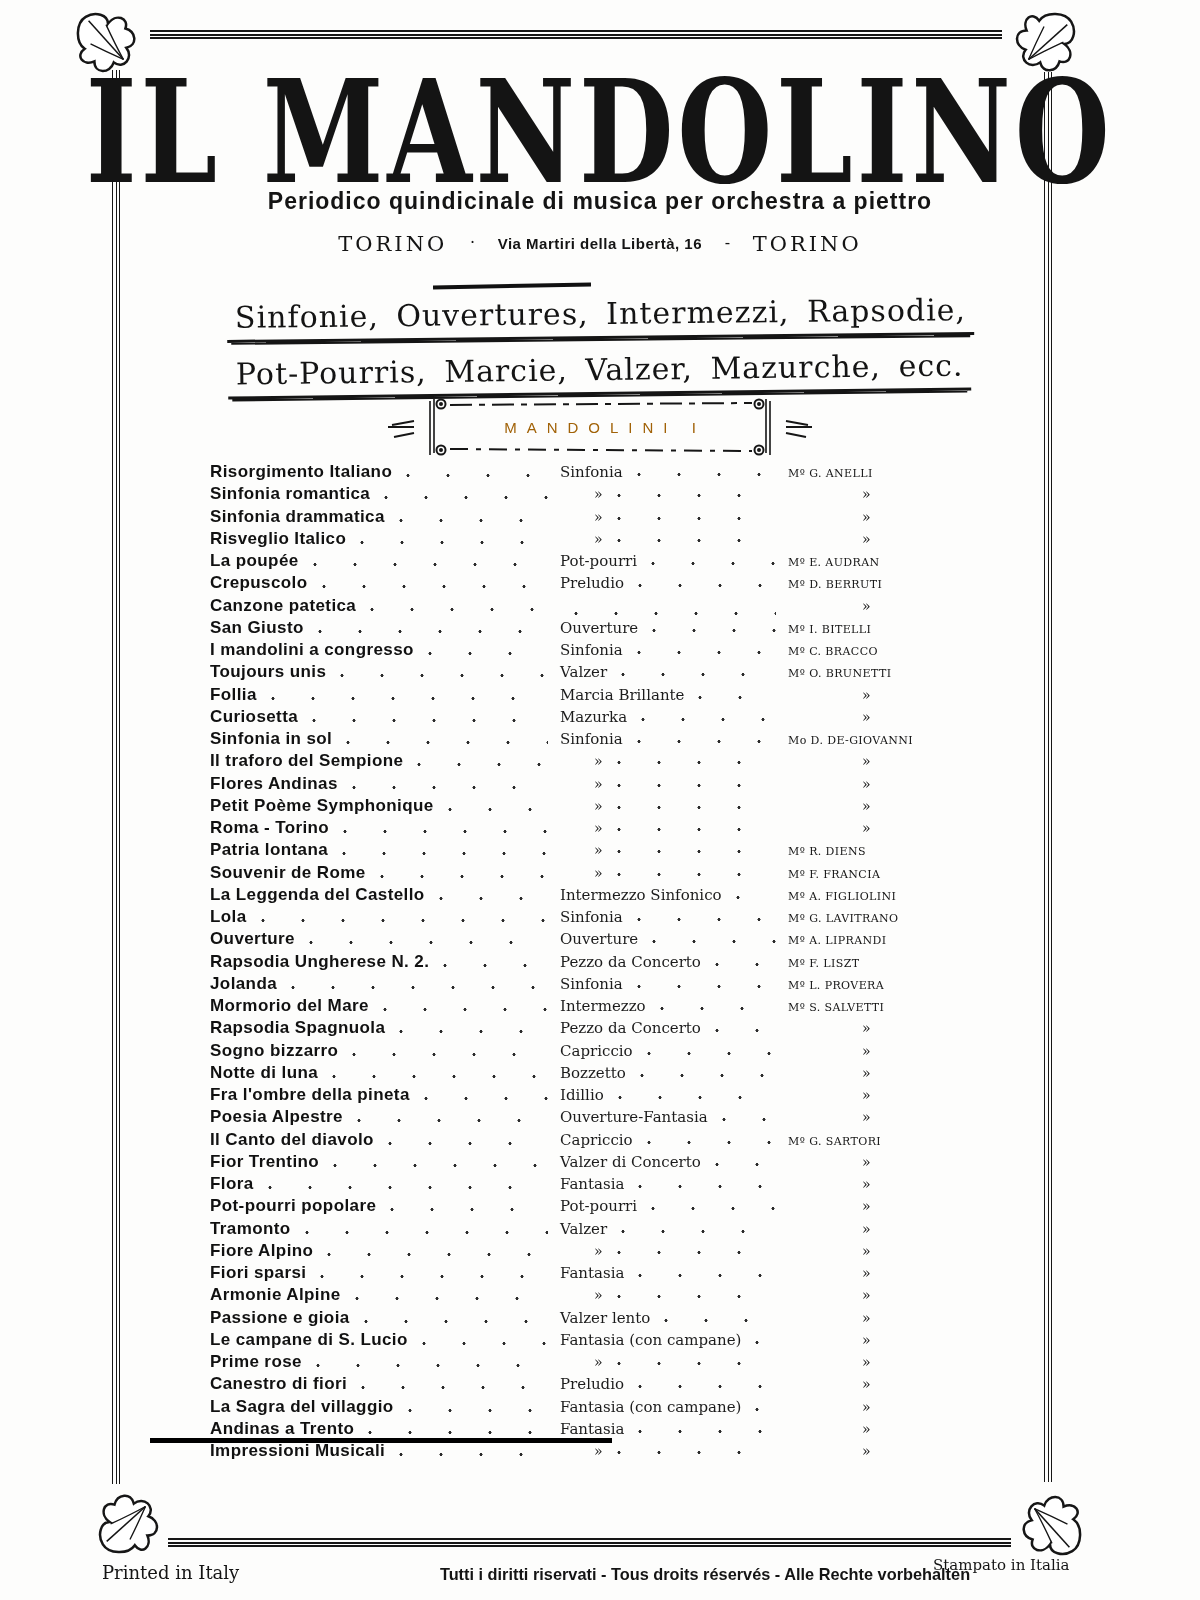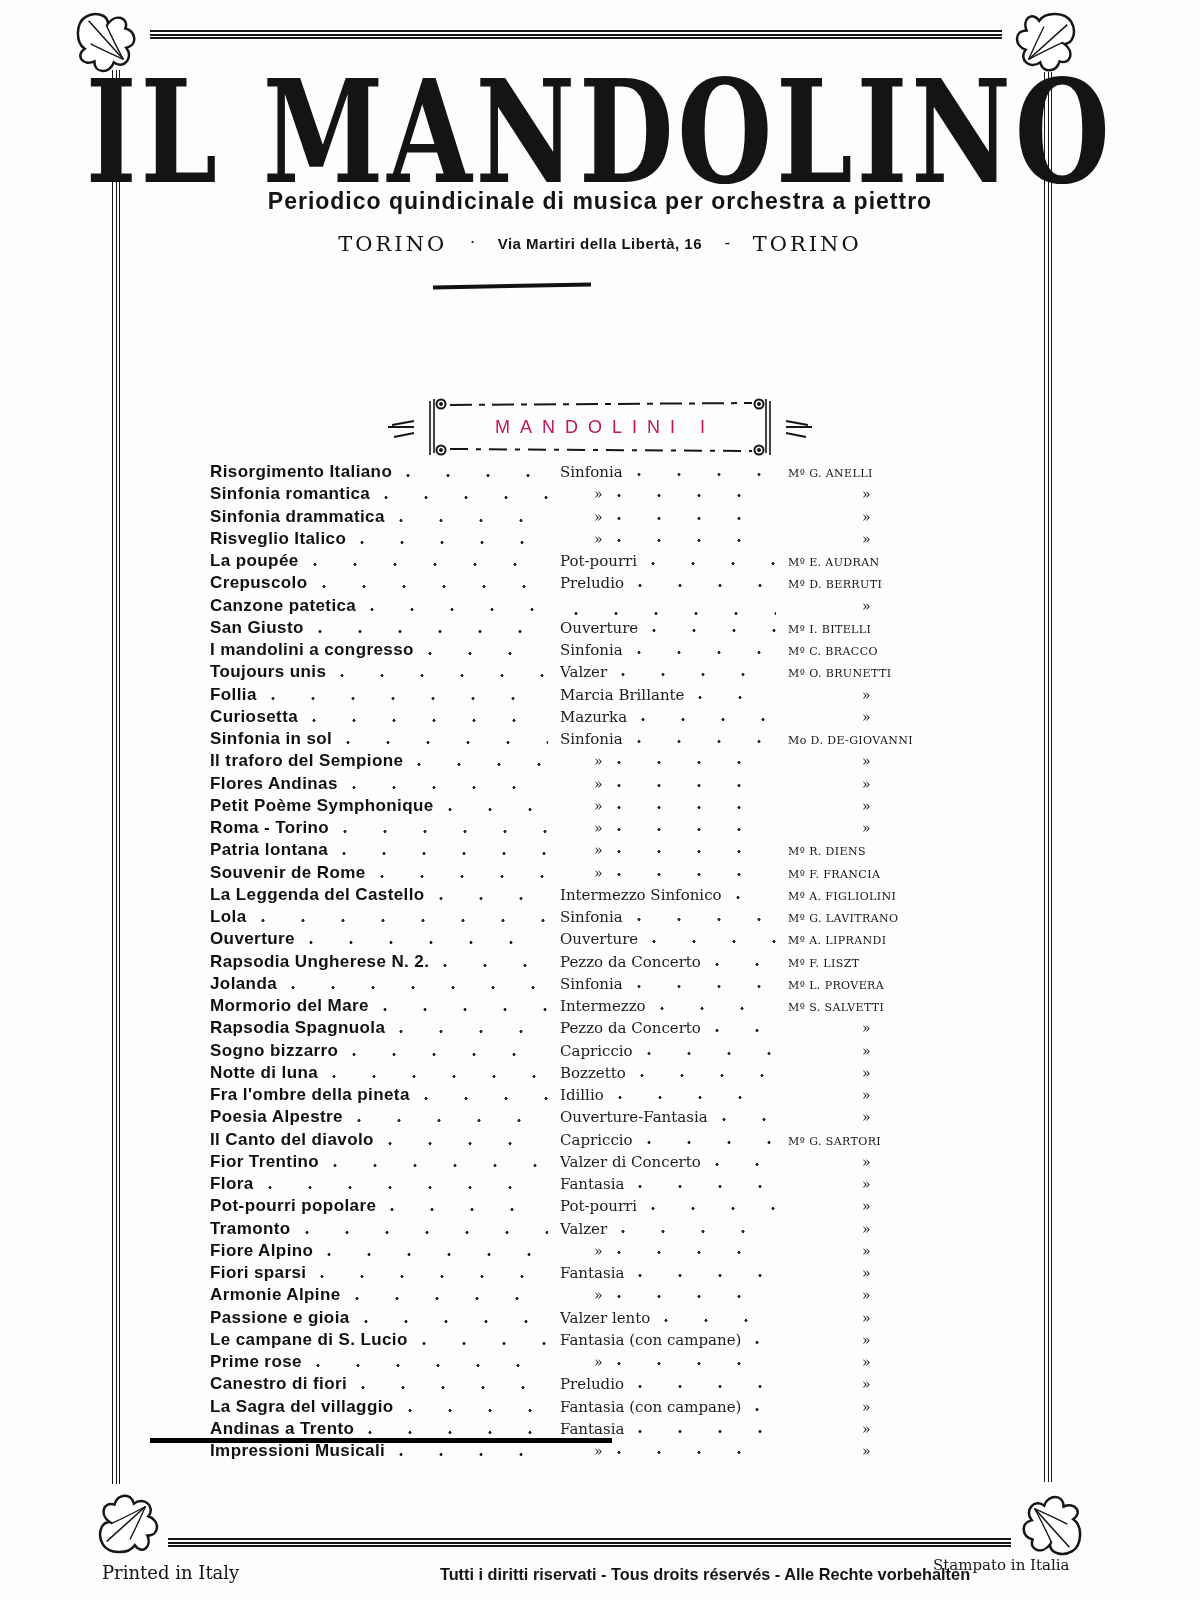--- a/index.html
+++ b/index.html
@@ -38,21 +38,21 @@
   .headline{position:absolute;top:296px;left:0;width:100%;text-align:center;}
   .headline .hl{display:inline-block;font-size:30px;letter-spacing:1px;word-spacing:7px;
     padding:0 8px 5px;border-bottom:3px solid #151515;box-shadow:0 6px 0 -4px #151515;}
   .headline .hl1{transform:rotate(-0.6deg);}
   .headline .hl2{transform:rotate(-0.7deg);margin-top:13px;}
 
   
   .banner{position:absolute;top:394px;left:50%;transform:translateX(-50%);width:432px;height:66px;}
   .banner svg{position:absolute;inset:0;}
   .banner .label{position:absolute;inset:0;display:flex;align-items:center;justify-content:center;
-    font-family:"Liberation Sans",sans-serif;font-size:18px;letter-spacing:10px;padding-left:10px;color:#be185d;}
+    font-family:"Liberation Sans",sans-serif;font-size:15px;letter-spacing:10px;padding-left:10px;color:#a16207;}
 
   
   .list{position:absolute;left:210px;top:462px;width:782px;}
   .row{display:flex;align-items:baseline;height:22.25px;position:relative;}
   .col1{width:350px;display:flex;align-items:baseline;}
   .col2{width:228px;display:flex;align-items:baseline;}
   .col3{flex:1;display:flex;align-items:baseline;}
   .c-title{font-family:"Liberation Sans",sans-serif;font-weight:bold;font-size:17px;letter-spacing:0.4px;white-space:nowrap;color:#111;}
   .c-genre{font-size:15px;white-space:nowrap;color:#1c1c1c;}
   .c-comp{font-size:11px;white-space:nowrap;letter-spacing:0.4px;color:#161616;}
@@ -109,20 +109,24 @@
   <div class="subtitle">Periodico quindicinale di musica per orchestra a piettro</div>
   <div class="address">
     <span class="city">TORINO</span>
     <span class="sep">·</span>
     <span class="street">Via Martiri della Libertà, 16</span>
     <span class="sep">-</span>
     <span class="city">TORINO</span>
   </div>
   <div class="divider"></div>
 
+  <div class="headline">
+    <span class="hl hl1">Sinfonie, Ouvertures, Intermezzi, Rapsodie,</span><br>
+    <span class="hl hl2">Pot-Pourris, Marcie, Valzer, Mazurche, ecc.</span>
+  </div>
 
   <div class="banner">
     <svg viewBox="0 0 432 66">
       <g stroke="#161616" fill="none" stroke-width="2">
 
         <path d="M30,27 L8,31 M30,33 H4 M30,39 L10,43"></path>
         <path d="M402,27 L424,31 M402,33 H428 M402,39 L422,43"></path>
 
         <path d="M46,7 V61 M50,5 V59" stroke-width="1.6"></path>
         <circle cx="57" cy="10" r="4.5"></circle>

